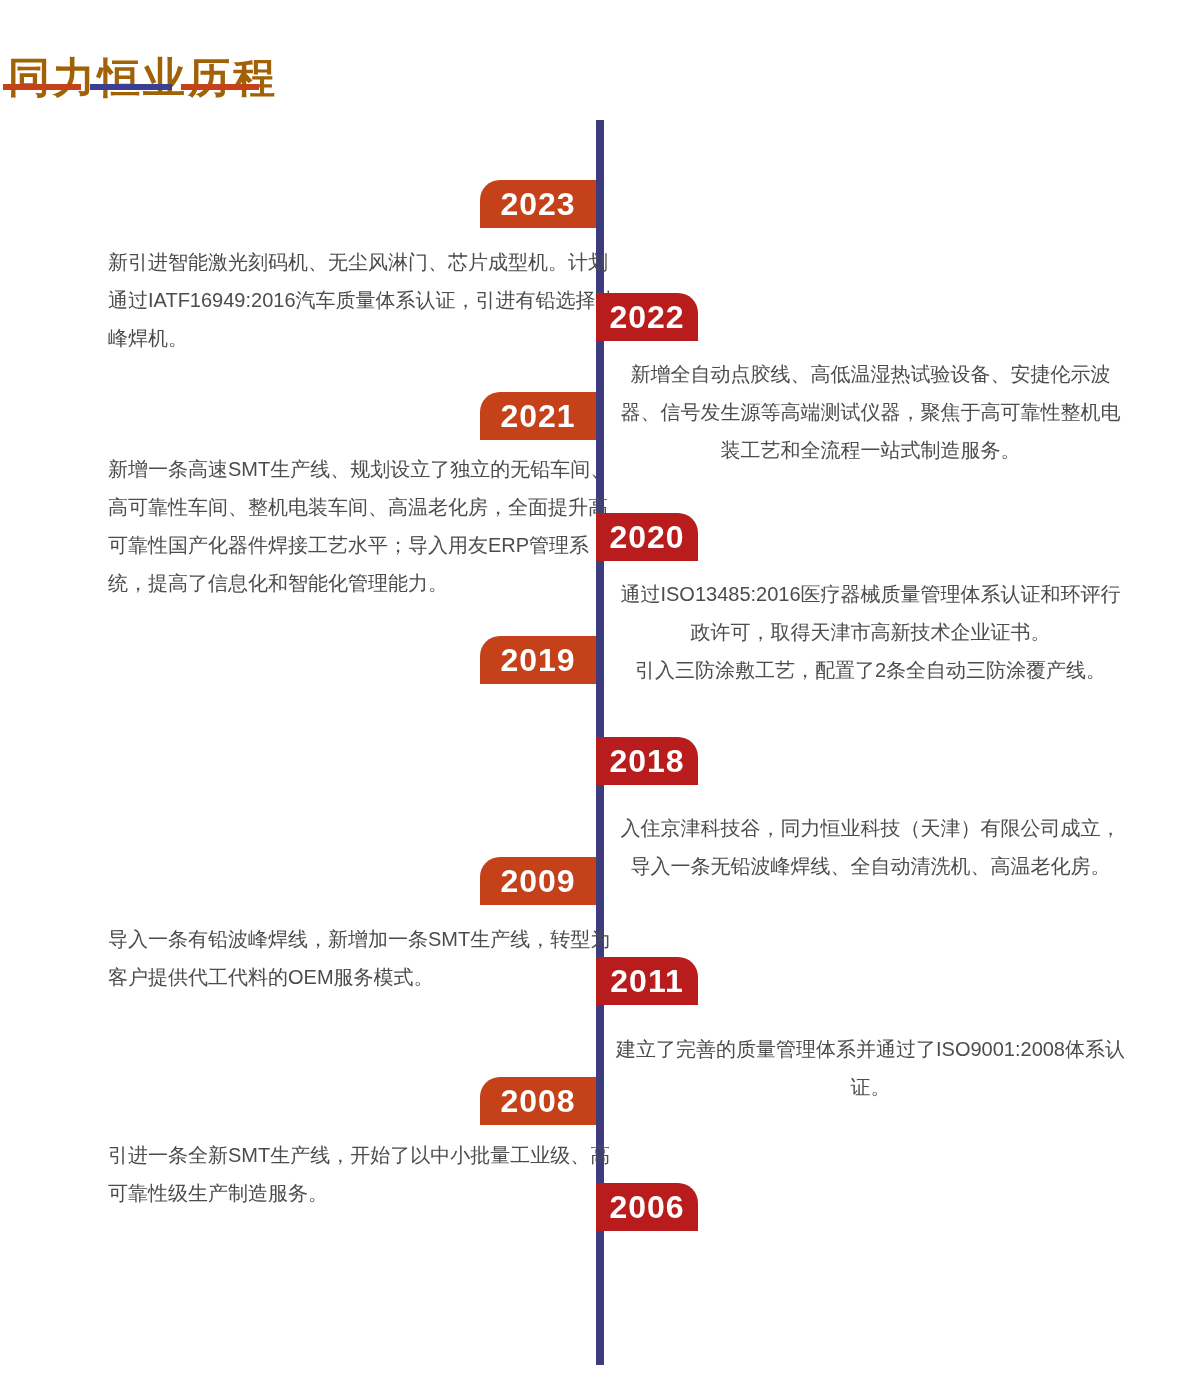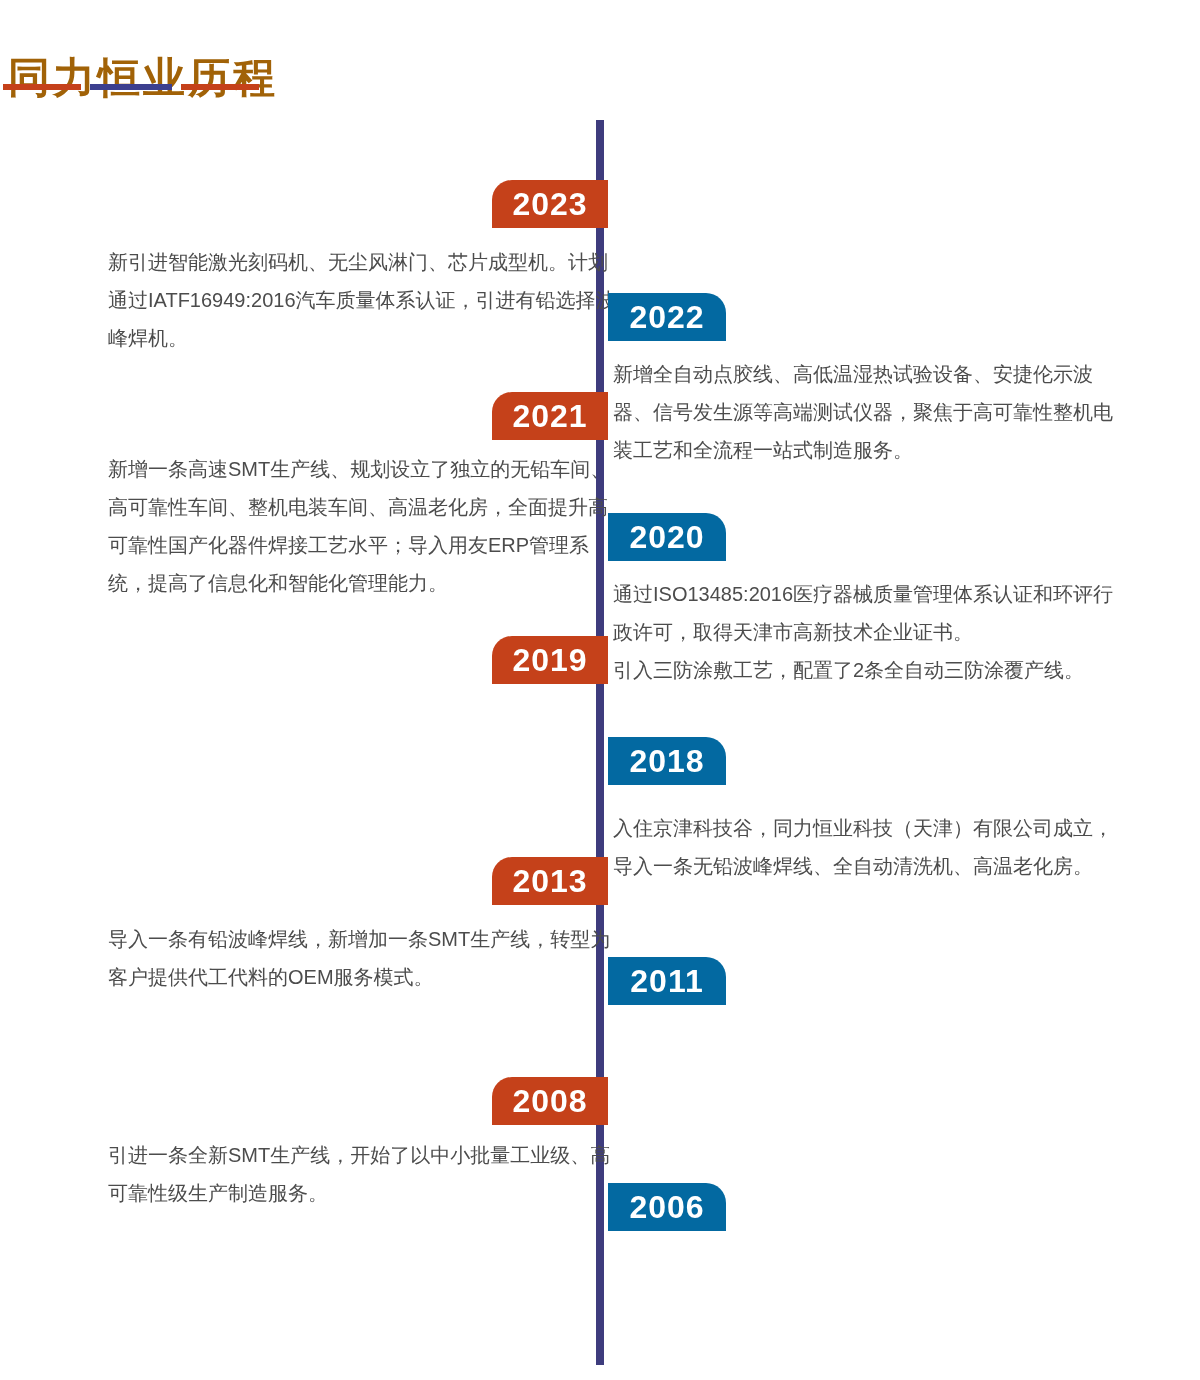--- a/index.html
+++ b/index.html
@@ -21,39 +21,38 @@
   .u3{left:181px;width:78px;background:#C5411A;}
   .tl-line{
     position:absolute;left:596px;top:120px;
     width:8px;height:1245px;background:#3E3C7D;
   }
   .tab{
     position:absolute;height:48px;
     color:#ffffff;font-size:32px;font-weight:bold;
     text-align:center;line-height:48px;
     letter-spacing:1px;
-    margin-left:12px;
   }
   .tab-left{
     left:480px;width:116px;
     background:#C5411A;
     border-radius:20px 0 0 0;
   }
   .tab-right{
-    left:596px;width:118px;
-    background:#0369a1;
+    left:596px;width:102px;
+    background:#b91c1c;
     border-radius:0 20px 0 0;
   }
   .txt{
     position:absolute;margin:0;
     font-size:20px;line-height:38px;color:#4C4C4C;
     white-space:pre-line;
   }
   .txt-left{left:80px;width:510px;margin-left:28px;}
-  .txt-right{left:613px;width:515px;}
+  .txt-right{left:613px;width:515px;text-align:center;}
 </style>
 </head>
 <body>
 
 <div id="stage">
 
   <h1 class="page-title">同力恒业历程</h1>
   <div class="underline u1"></div>
   <div class="underline u2"></div>
   <div class="underline u3"></div>
@@ -71,23 +70,24 @@
 
   <div class="tab tab-right" style="top:513px">2020</div>
   <p class="txt txt-right" style="top:575px">通过ISO13485:2016医疗器械质量管理体系认证和环评行政许可，取得天津市高新技术企业证书。
 引入三防涂敷工艺，配置了2条全自动三防涂覆产线。</p>
 
   <div class="tab tab-left" style="top:636px">2019</div>
 
   <div class="tab tab-right" style="top:737px">2018</div>
   <p class="txt txt-right" style="top:809px">入住京津科技谷，同力恒业科技（天津）有限公司成立，导入一条无铅波峰焊线、全自动清洗机、高温老化房。</p>
 
-  <div class="tab tab-left" style="top:857px">2013</div>
+  <div class="tab tab-left" style="top:857px">2009</div>
   <p class="txt txt-left" style="top:920px">导入一条有铅波峰焊线，新增加一条SMT生产线，转型为客户提供代工代料的OEM服务模式。</p>
 
   <div class="tab tab-right" style="top:957px">2011</div>
+  <p class="txt txt-right" style="top:1030px">建立了完善的质量管理体系并通过了ISO9001:2008体系认证。</p>
 
   <div class="tab tab-left" style="top:1077px">2008</div>
   <p class="txt txt-left" style="top:1136px">引进一条全新SMT生产线，开始了以中小批量工业级、高可靠性级生产制造服务。</p>
 
   <div class="tab tab-right" style="top:1183px">2006</div>
 
 </div>
 
 </body></html>

